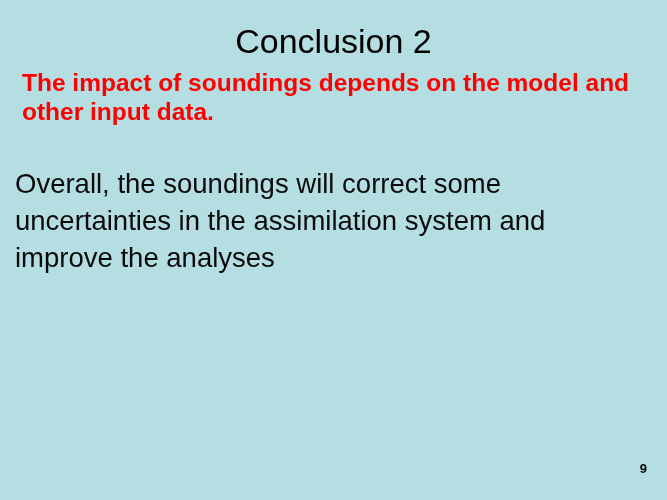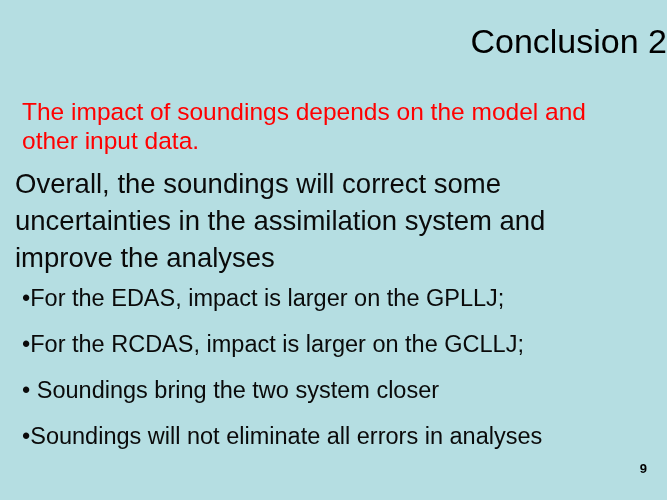--- a/index.html
+++ b/index.html
@@ -17,37 +17,37 @@
     width: 667px;
     height: 500px;
     background: #b5dee2;
     box-sizing: border-box;
   }
   #slide-title {
     position: absolute;
     left: 0;
     top: 21px;
     width: 667px;
-    text-align: right;
+    text-align: center;
     font-size: 34px;
     line-height: 40px;
     color: #000000;
     font-weight: 400;
     letter-spacing: 0px;
     white-space: nowrap;
   }
   #highlight-block {
     position: absolute;
     left: 22px;
-    top: 97px;
+    top: 68px;
     width: 612px;
     font-size: 24.5px;
     line-height: 29px;
     color: #ff0000;
-    font-weight: 400;
+    font-weight: 700;
   }
   #summary-block {
     position: absolute;
     left: 15px;
     top: 165px;
     width: 615px;
     font-size: 27.5px;
     line-height: 37px;
     color: #0a0a0a;
     font-weight: 400;
@@ -83,22 +83,16 @@
 <body>
 
 <div id="slide" style="background: rgb(181, 222, 226);">
 
   <div id="slide-title">Conclusion 2</div>
 
   <div id="highlight-block" style="color: rgb(255, 0, 0);">The impact of soundings depends on the model and other input data.</div>
 
   <div id="summary-block" style="color: rgb(10, 10, 10);">Overall, the soundings will correct some uncertainties in the assimilation system and improve the analyses</div>
 
-  <ul id="bullet-list">
-    <li>•For the EDAS, impact is larger on the GPLLJ;</li>
-    <li>•For the RCDAS, impact is larger on the GCLLJ;</li>
-    <li>• Soundings bring the two system closer</li>
-    <li>•Soundings will not eliminate all errors in analyses</li>
-  </ul>
 
   <div id="page-number">9</div>
 
 </div>
 
 </body></html>

